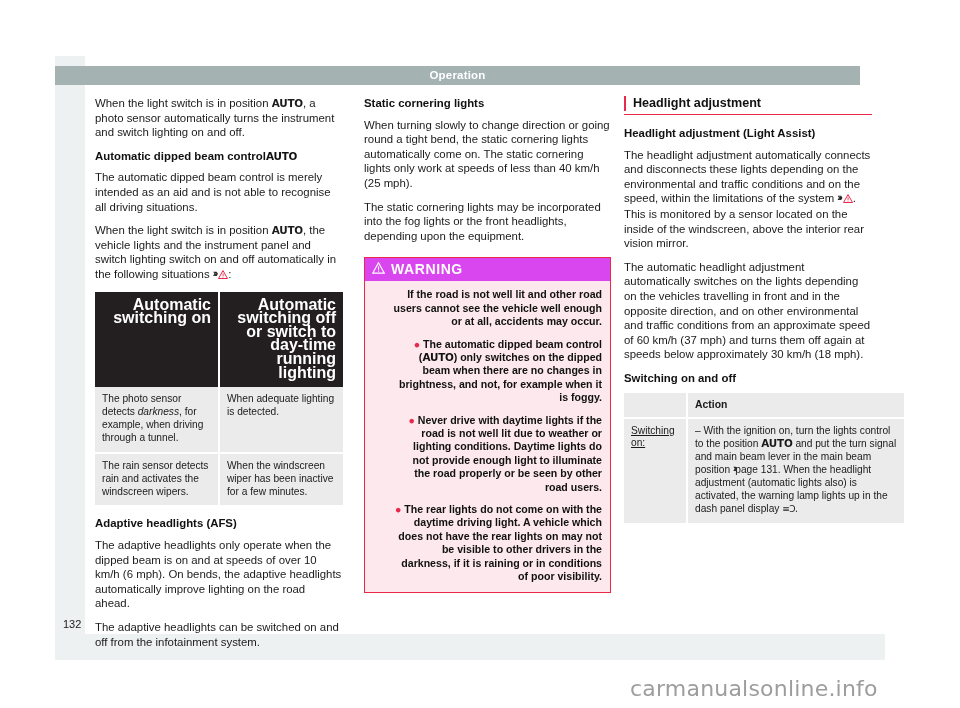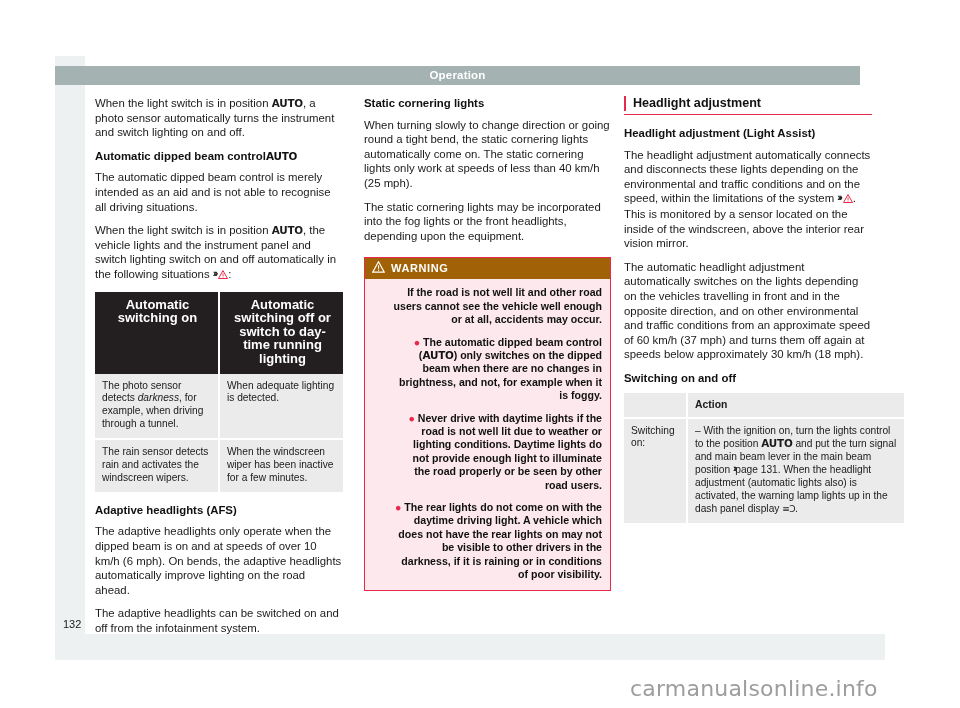--- a/index.html
+++ b/index.html
@@ -136,24 +136,24 @@
   
   table.tbl {
     border-collapse: collapse;
     width: 248px;
     margin: 3px 0 11px 0;
     table-layout: fixed;
   }
   table.tbl th {
     background: #231f20;
     color: #ffffff;
-    font-size: 13px;
+    font-size: 16px;
     line-height: 13.6px;
     font-weight: bold;
-    text-align: center;
+    text-align: right;
     padding: 6px 7px 8px 9px;
     vertical-align: top;
     border-right: 2px solid #ffffff;
   }
   table.tbl th:last-child { border-right: none; }
   table.tbl td {
     background: #ebebeb;
     color: #1a1a1a;
     font-size: 10.2px;
     line-height: 12.9px;
@@ -189,33 +189,33 @@
   table.tbl-light td {
     background: #ebebeb;
     color: #1a1a1a;
     font-size: 10.2px;
     line-height: 12.9px;
     padding: 6px 7px 7px 7px;
     vertical-align: top;
     border-right: 2px solid #ffffff;
   }
   table.tbl-light td:last-child { border-right: none; }
-  .col-narrow { width: 48px; }
+  .col-narrow { width: 48px; text-decoration: underline; }
 
   
   .warnbox {
     margin: 14px 0 0 0;
     border: 1.4px solid #e8294a;
     background: #fde9ed;
     width: 245px;
   }
   .warnbox-head {
-    background: #a16207;
+    background: #d946ef;
     color: #ffffff;
-    font-size: 11px;
+    font-size: 14px;
     font-weight: bold;
     letter-spacing: 0.6px;
     padding: 3px 7px 4px 7px;
     display: flex;
     align-items: center;
     gap: 6px;
   }
   .warnbox-body {
     padding: 7px 8px 9px 8px;
   }

